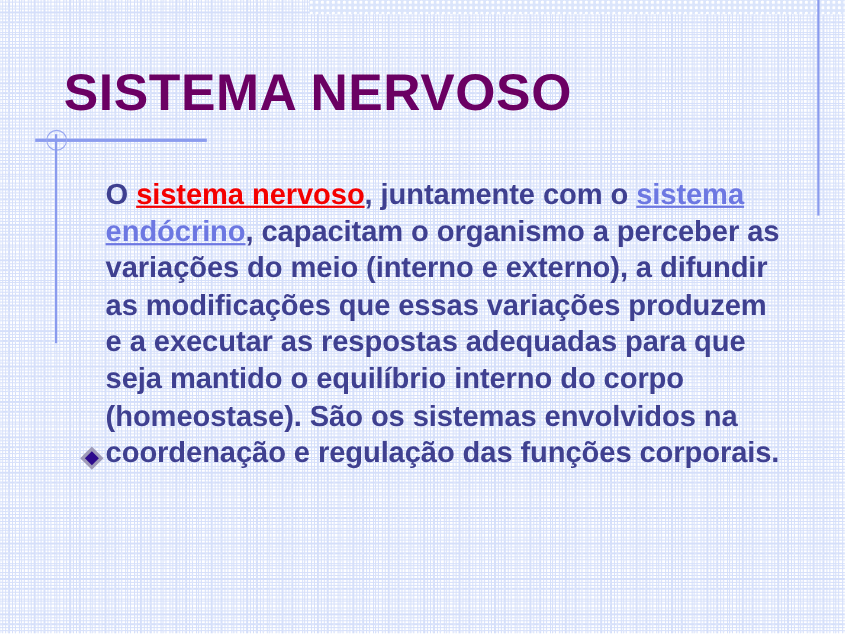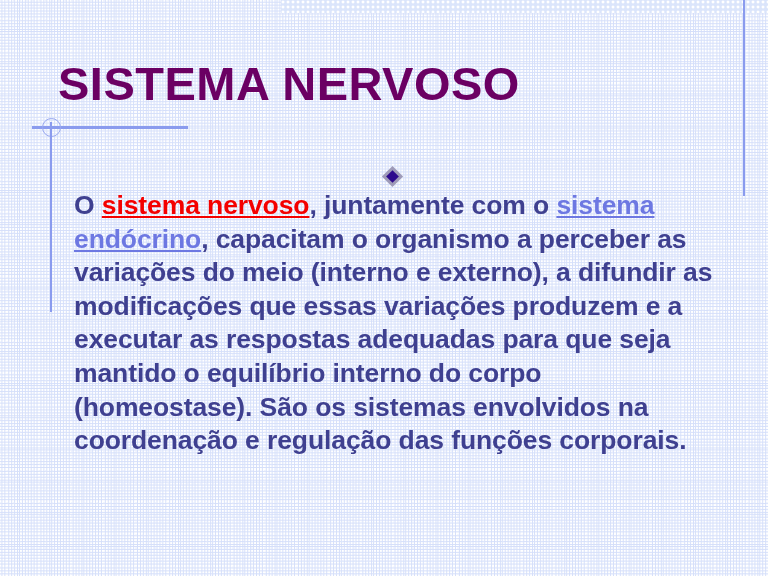--- a/index.html
+++ b/index.html
@@ -115,22 +115,21 @@
     white-space: nowrap;
   }
 
   
   .bullet-row {
     position: absolute;
     left: 74px;
     top: 160px;
     width: 640px;
     display: flex;
-    align-items: center;
-    flex-direction: column;
+    align-items: flex-end;
   }
   .bullet-marker {
     flex: 0 0 auto;
     width: 22px;
     height: 22px;
     margin-top: 7px;
     position: relative;
   }
   .bullet-marker .outer {
     position: absolute;

